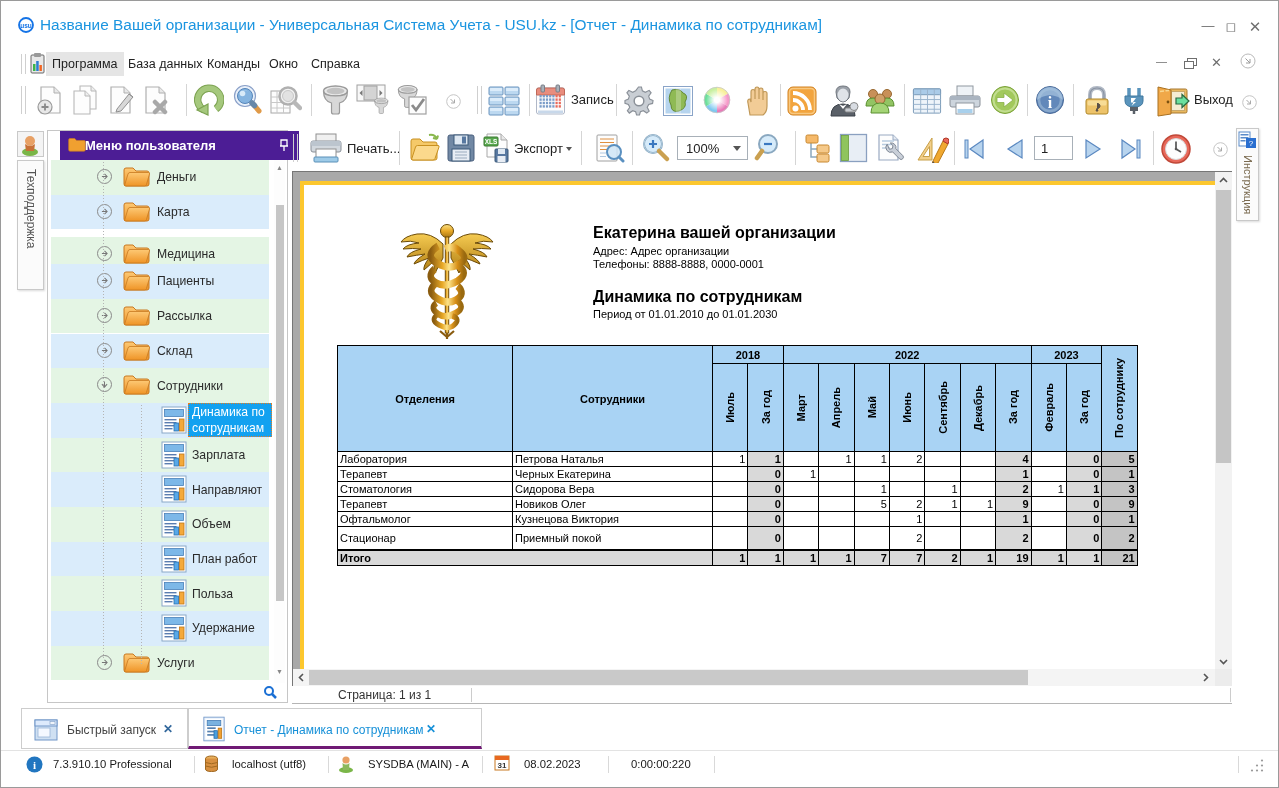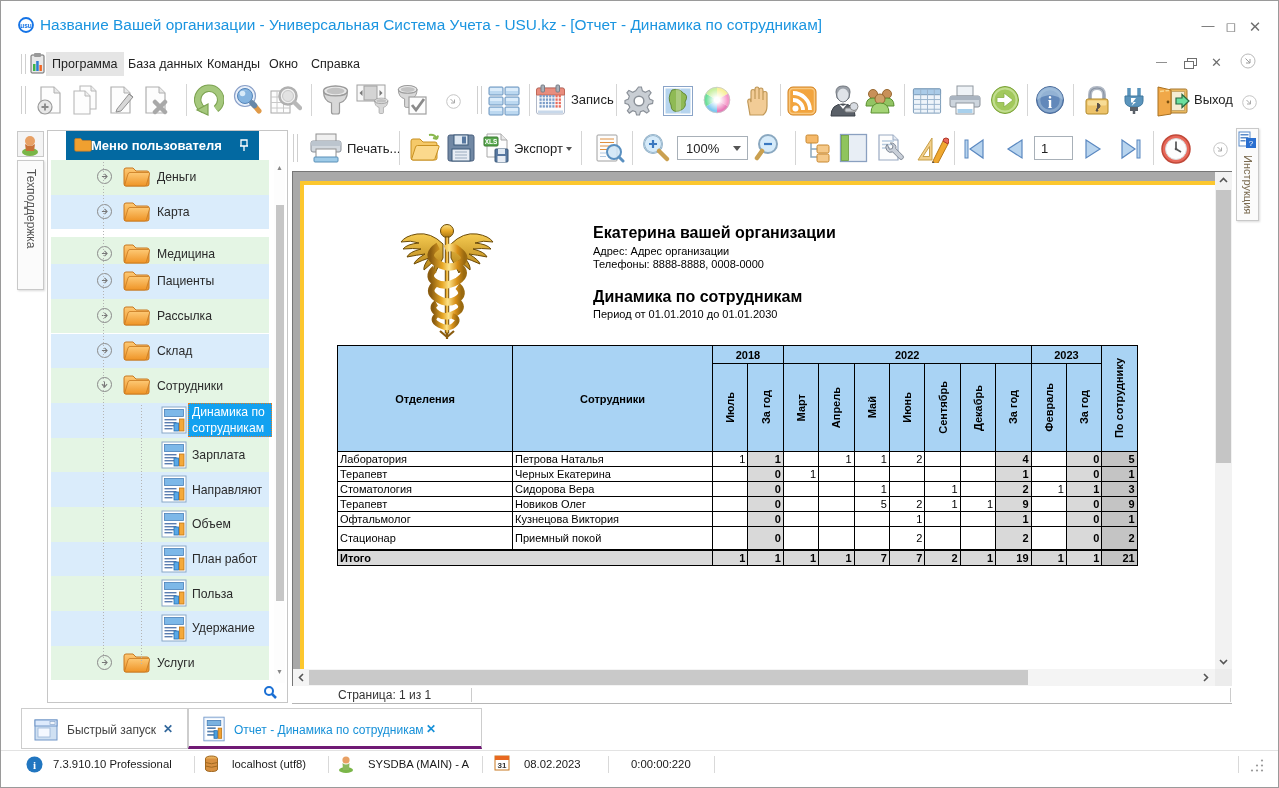--- a/index.html
+++ b/index.html
@@ -11,21 +11,21 @@
 .usulogo { position:absolute; left:18px; top:17px; width:16px; height:16px; }
 .winbtn { position:absolute; color:#6e6e6e; font-size:13px; }
 
 .menuitem { position:absolute; top:52px; height:24px; line-height:24px; font-size:12.5px; color:#222; padding:0 6px; }
 .menuitem.hl { background:#e5e5e5; }
 
 .vsep { position:absolute; width:1px; background:#d5d5d5; }
 .grip { position:absolute; width:5px; border-left:1px solid #cfcfcf; border-right:1px solid #cfcfcf; }
 
 .panel { position:absolute; left:47px; top:130px; width:241px; height:573px; border:1px solid #c6c6c6; background:#fff; }
-.phead { position:absolute; left:18px; top:0; width:193px; height:29px; background:#0369a1; }
+.phead { position:absolute; left:12px; top:0; width:239px; height:29px; background:#4c1d95; }
 .phead .t { position:absolute; left:25px; top:7px; color:#fff; font-weight:bold; font-size:13px; }
 .trow { position:absolute; left:3px; width:218px; height:34.7px; }
 .trow .lbl { position:absolute; left:106px; top:50%; transform:translateY(-50%); font-size:12.2px; color:#2a2a2a; }
 .trow .sub2 { left:141px; }
 .grn { background:#e4f5e4; }
 .blu { background:#daecfb; }
 .selitem { position:absolute; background:#12a1f0; border:1px dotted #e87d1e; color:#fff; font-size:12.2px; padding:0 3px; line-height:16.5px; }
 
 .folder { position:absolute; width:27px; height:22px; }
 
@@ -760,21 +760,21 @@
 <path d="M62 43 Q76 51 62 59 Q48 66 38 61 Q26 55 36 47" fill="none" stroke="url(#gv)" stroke-width="7.5"></path>
 <path d="M38 61 Q26 69 38 76 Q50 83 60 78 Q72 72 62 64" fill="none" stroke="url(#gv)" stroke-width="7.5"></path>
 <path d="M60 78 Q72 85 60 91 Q48 97 40 92 Q30 86 38 81" fill="none" stroke="url(#gv)" stroke-width="6.5"></path>
 <path d="M40 92 Q30 98 41 103 Q52 108 58 103 Q66 97 56 94" fill="none" stroke="url(#gv)" stroke-width="5.5"></path>
 </g>
 
 </g>
       </svg>
       <div class="abs" style="left:300px; top:52px; font-size:16px; font-weight:bold; color:#000;">Екатерина вашей организации</div>
 <div class="abs" style="left:300px; top:73px; font-size:11px;">Адрес: Адрес организации</div>
-<div class="abs" style="left:300px; top:86px; font-size:11px;">Телефоны: 8888-8888, 0008-0000</div>
+<div class="abs" style="left:300px; top:86px; font-size:11px;">Телефоны: 8888-8888, 0000-0001</div>
 <div class="abs" style="left:300px; top:116px; font-size:16px; font-weight:bold;">Динамика по сотрудникам</div>
 <div class="abs" style="left:300px; top:136px; font-size:11px;">Период от 01.01.2010 до 01.01.2030</div>
       <div class="abs" style="left:44px; top:173px;">
 <table class="rpt" style="border:1px solid #000;">
 <colgroup>
             <col style="width:175px">
             <col style="width:200px">
             <col style="width:35.4px">
             <col style="width:35.4px">
             <col style="width:35.4px">

